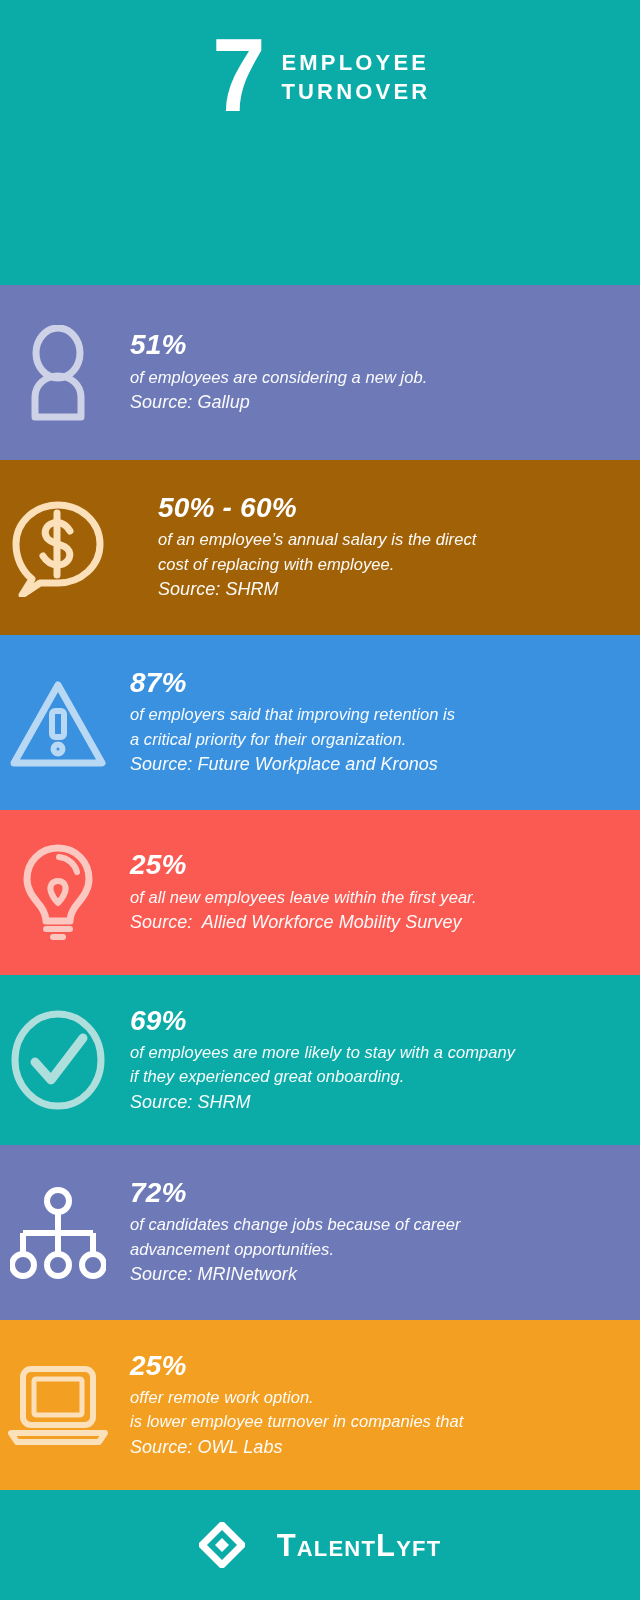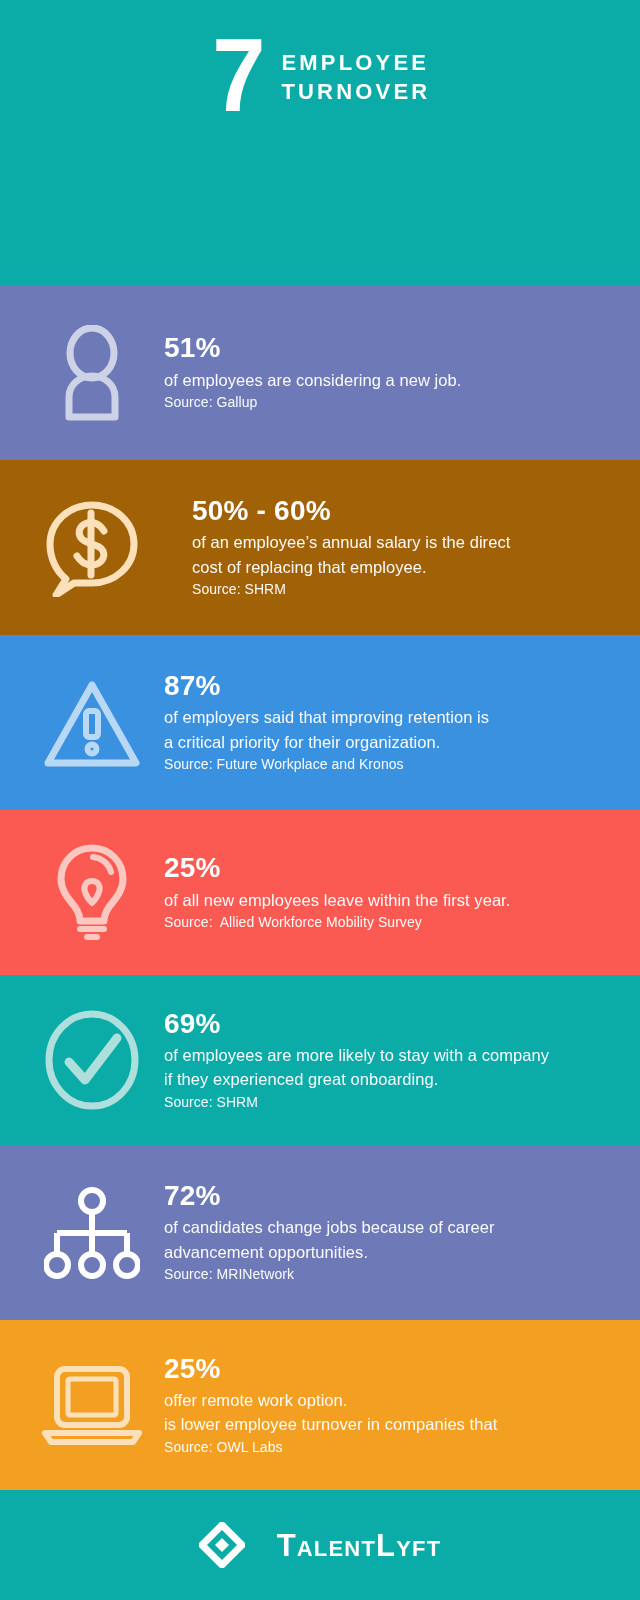--- a/index.html
+++ b/index.html
@@ -110,23 +110,23 @@
   }
   .rays.left .ray.up    { left: 10px; top: 12px;  transform: rotate(41deg); }
   .rays.left .ray.down  { left: 10px; top: 88px;  transform: rotate(-41deg); }
   .rays.right .ray.up   { right: 10px; top: 12px; transform: rotate(-41deg); }
   .rays.right .ray.down { right: 10px; top: 88px; transform: rotate(41deg); }
 
   
   .stat-row {
     display: flex;
     align-items: center;
-    padding-left: 34px;
     padding-right: 24px;
     position: relative;
+    font-style: italic;
   }
 
   .icon-wrap {
     flex: 0 0 116px;
     display: flex;
     align-items: center;
     justify-content: center;
   }
 
   .icon-wrap svg { display: block; }
@@ -148,21 +148,21 @@
   .stat-line {
     font-size: 16.5px;
     color: #ffffff;
     line-height: 1.48;
     letter-spacing: 0.05px;
     opacity: 0.97;
     white-space: pre;
   }
 
   .stat-source {
-    font-size: 14px;
+    font-size: 18px;
     color: #ffffff;
     line-height: 1.48;
     letter-spacing: 0.05px;
     opacity: 0.97;
     white-space: pre;
   }
 
   
   .footer {
     flex: 1 1 auto;
@@ -219,21 +219,21 @@
     <div class="icon-wrap">
       <svg width="96" height="98" viewBox="0 0 96 98" fill="none" stroke="#FBE0BA" stroke-width="7">
         <path d="M48 6 C71 6 90 23 90 45 C90 67 71 84 48 84 H30 L12 96 L22 80 C12 72 6 59 6 45 C6 23 25 6 48 6 Z" stroke-linejoin="round"></path>
         <path d="M60 32 C56 25 49 22 43 24 C36 26 33 33 37 39 C41 45 56 45 59 52 C62 59 56 66 48 66 C41 66 36 62 33 57" stroke-linecap="round"></path>
         <line x1="47" y1="14" x2="47" y2="76" stroke-linecap="round"></line>
       </svg>
     </div>
     <div class="stat-text">
       <div class="stat-value">50% - 60%</div>
       <div class="stat-line">of an employee’s annual salary is the direct</div>
-      <div class="stat-line">cost of replacing that employee.</div>
+      <div class="stat-line">cost of replacing with employee.</div>
       <div class="stat-source">Source: SHRM</div>
     </div>
   </div>
 
   <div class="stat-row" style="background:#3991E0;flex:0 0 175px;">
     <div class="icon-wrap">
       <svg width="100" height="92" viewBox="0 0 100 92" fill="none" stroke="#B9D8F4" stroke-width="7">
         <path d="M50 8 L94 86 H6 Z" stroke-linejoin="round"></path>
         <rect x="44" y="34" width="12" height="26" rx="3" stroke-width="6"></rect>
         <circle cx="50" cy="72" r="4.5" stroke-width="6"></circle>

